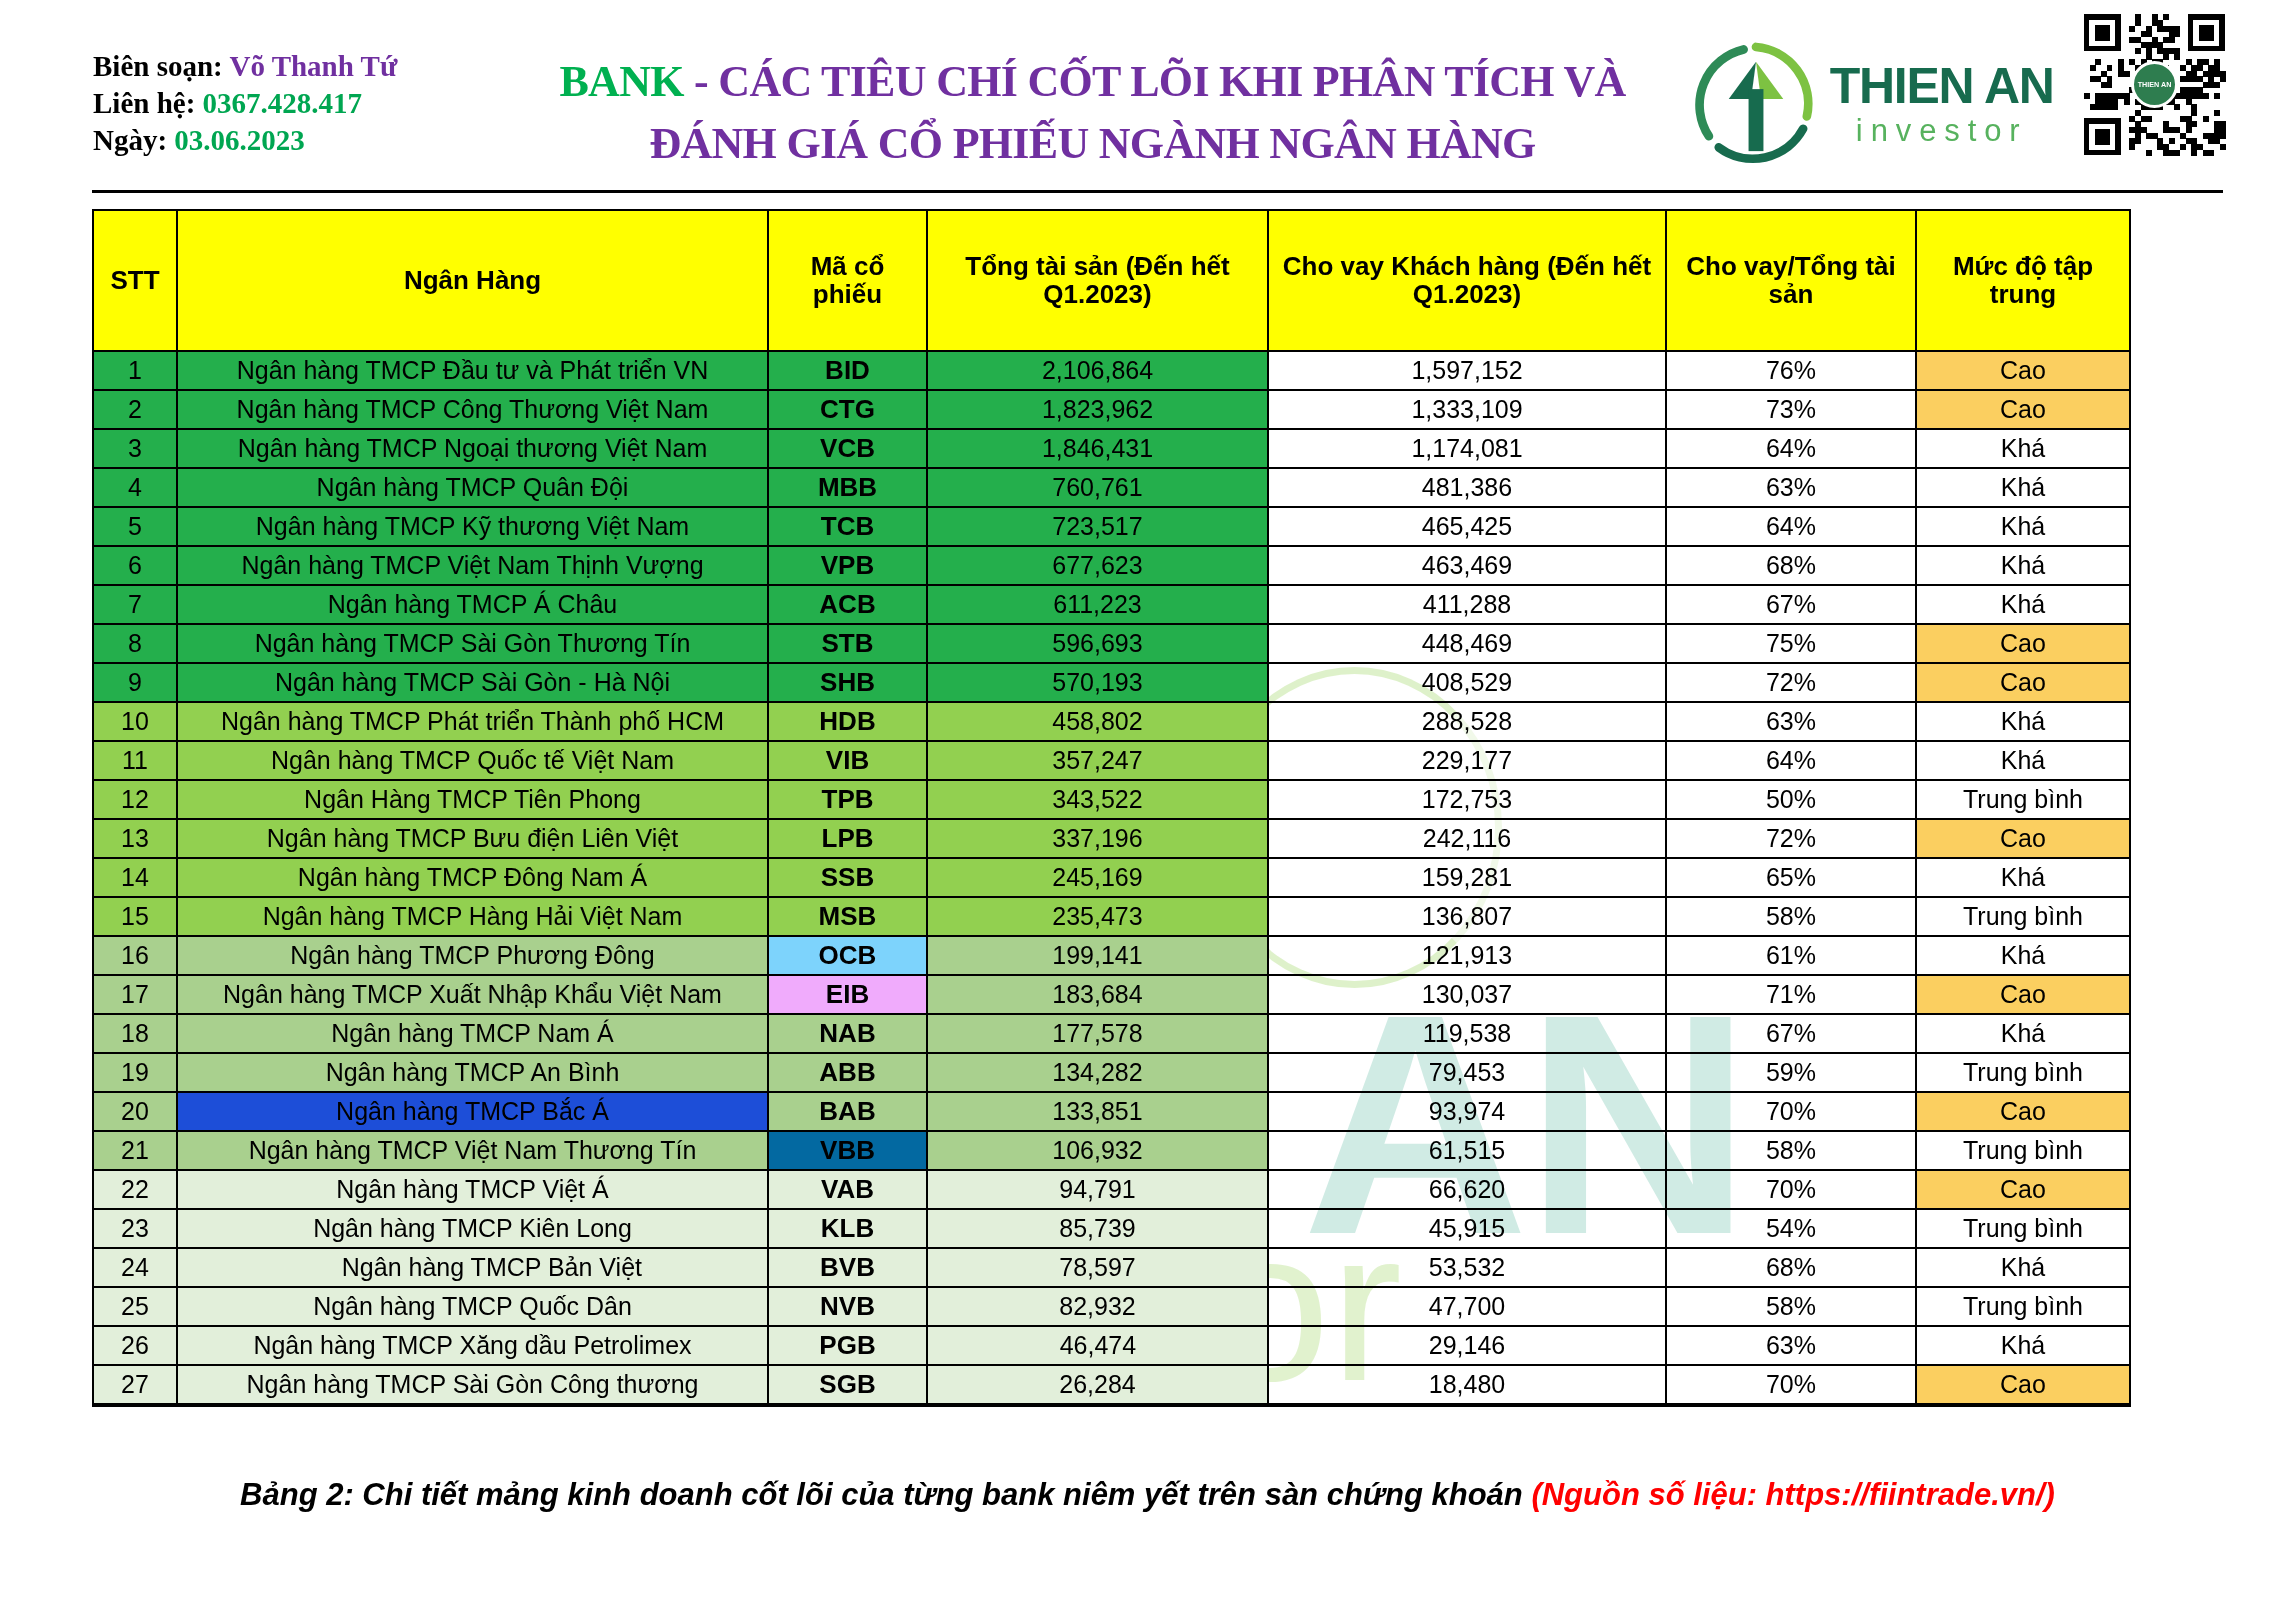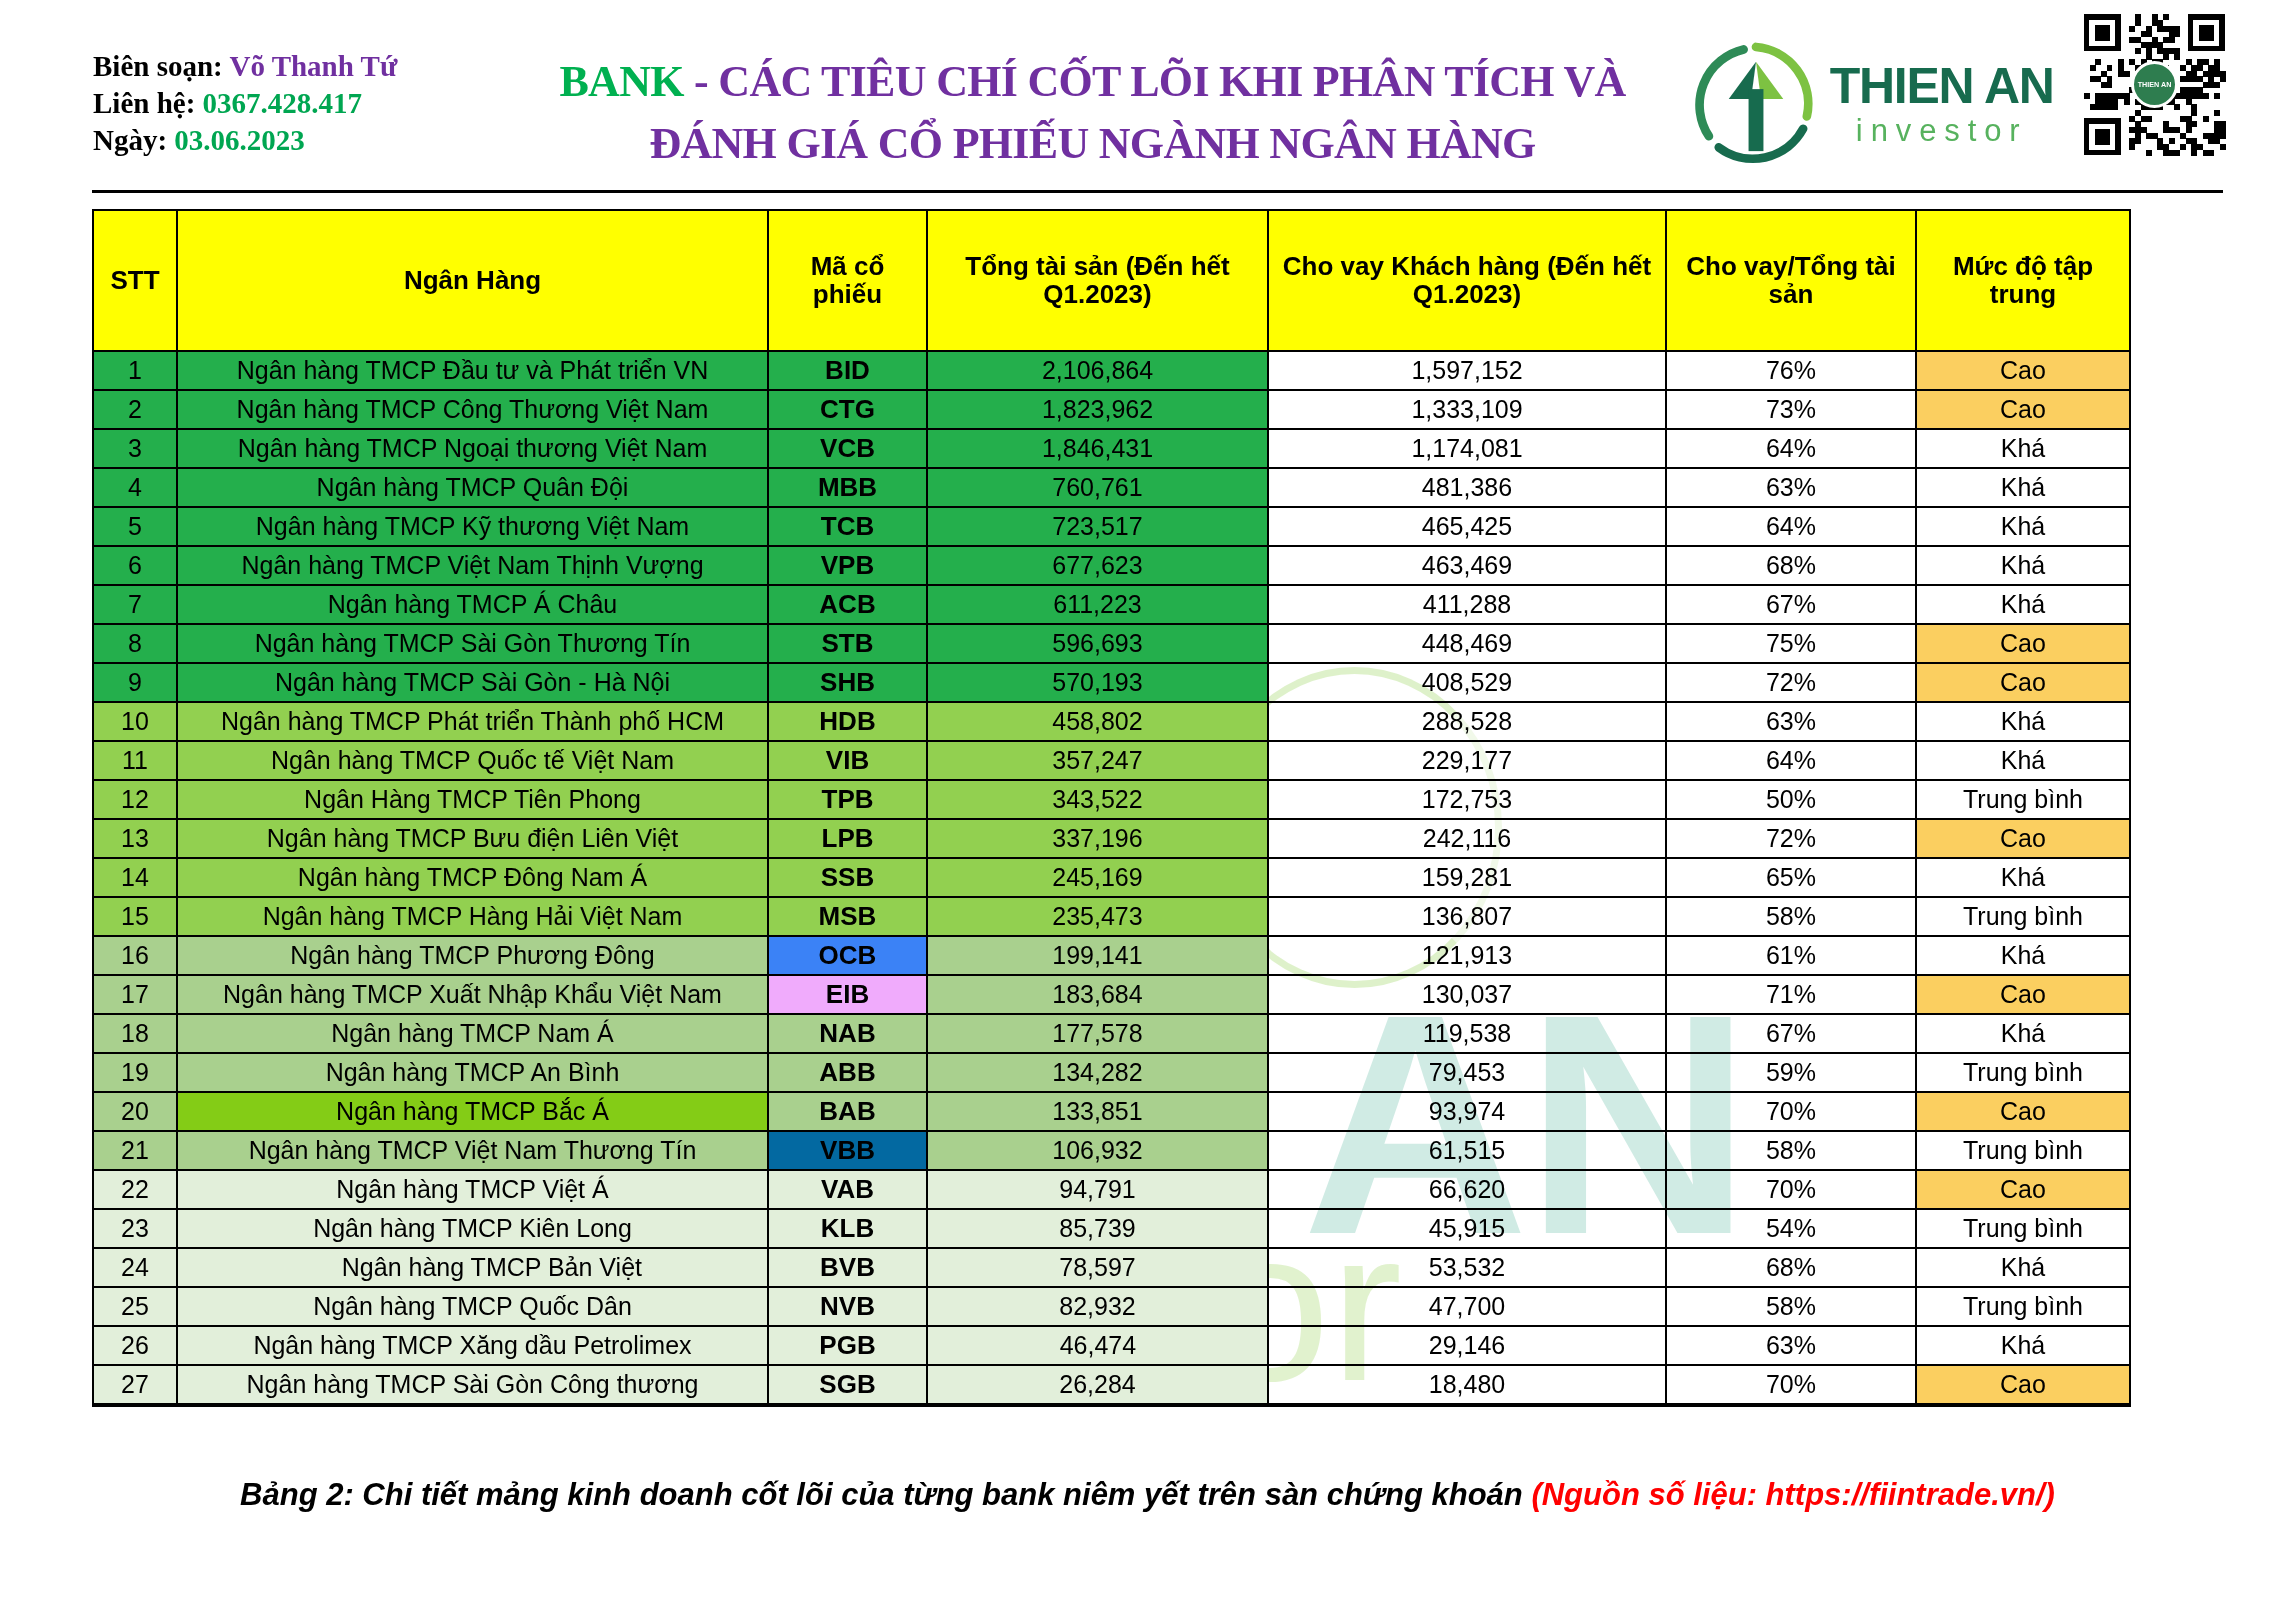--- a/index.html
+++ b/index.html
@@ -424,21 +424,21 @@
       <div class="cell transparent">Khá</div>
       <div class="cell " style="background: rgb(146, 208, 80);">15</div>
       <div class="cell " style="background: rgb(146, 208, 80);">Ngân hàng TMCP Hàng Hải Việt Nam</div>
       <div class="cell ticker" style="background: rgb(146, 208, 80);">MSB</div>
       <div class="cell " style="background: rgb(146, 208, 80);">235,473</div>
       <div class="cell transparent">136,807</div>
       <div class="cell transparent">58%</div>
       <div class="cell transparent">Trung bình</div>
       <div class="cell " style="background: rgb(169, 208, 142);">16</div>
       <div class="cell " style="background: rgb(169, 208, 142);">Ngân hàng TMCP Phương Đông</div>
-      <div class="cell ticker" style="background: #3b82f6; text-align: right;">OCB</div>
+      <div class="cell ticker" style="background: #7dd3fc; text-align: right;">OCB</div>
       <div class="cell " style="background: rgb(169, 208, 142);">199,141</div>
       <div class="cell transparent">121,913</div>
       <div class="cell transparent">61%</div>
       <div class="cell transparent">Khá</div>
       <div class="cell " style="background: rgb(169, 208, 142);">17</div>
       <div class="cell " style="background: rgb(169, 208, 142);">Ngân hàng TMCP Xuất Nhập Khẩu Việt Nam</div>
       <div class="cell ticker" style="background: #f0abfc;">EIB</div>
       <div class="cell " style="background: rgb(169, 208, 142);">183,684</div>
       <div class="cell transparent">130,037</div>
       <div class="cell transparent">71%</div>
@@ -451,21 +451,21 @@
       <div class="cell transparent">67%</div>
       <div class="cell transparent">Khá</div>
       <div class="cell " style="background: rgb(169, 208, 142);">19</div>
       <div class="cell " style="background: rgb(169, 208, 142);">Ngân hàng TMCP An Bình</div>
       <div class="cell ticker" style="background: rgb(169, 208, 142);">ABB</div>
       <div class="cell " style="background: rgb(169, 208, 142);">134,282</div>
       <div class="cell transparent">79,453</div>
       <div class="cell transparent">59%</div>
       <div class="cell transparent">Trung bình</div>
       <div class="cell " style="background: rgb(169, 208, 142);">20</div>
-      <div class="cell " style="background: #84cc16;">Ngân hàng TMCP Bắc Á</div>
+      <div class="cell " style="background: #1d4ed8;">Ngân hàng TMCP Bắc Á</div>
       <div class="cell ticker" style="background: rgb(169, 208, 142);">BAB</div>
       <div class="cell " style="background: rgb(169, 208, 142);">133,851</div>
       <div class="cell transparent">93,974</div>
       <div class="cell transparent">70%</div>
       <div class="cell " style="background: rgb(251, 207, 96);">Cao</div>
       <div class="cell " style="background: rgb(169, 208, 142);">21</div>
       <div class="cell " style="background: rgb(169, 208, 142);">Ngân hàng TMCP Việt Nam Thương Tín</div>
       <div class="cell ticker" style="background: #0369a1;">VBB</div>
       <div class="cell " style="background: rgb(169, 208, 142);">106,932</div>
       <div class="cell transparent">61,515</div>

